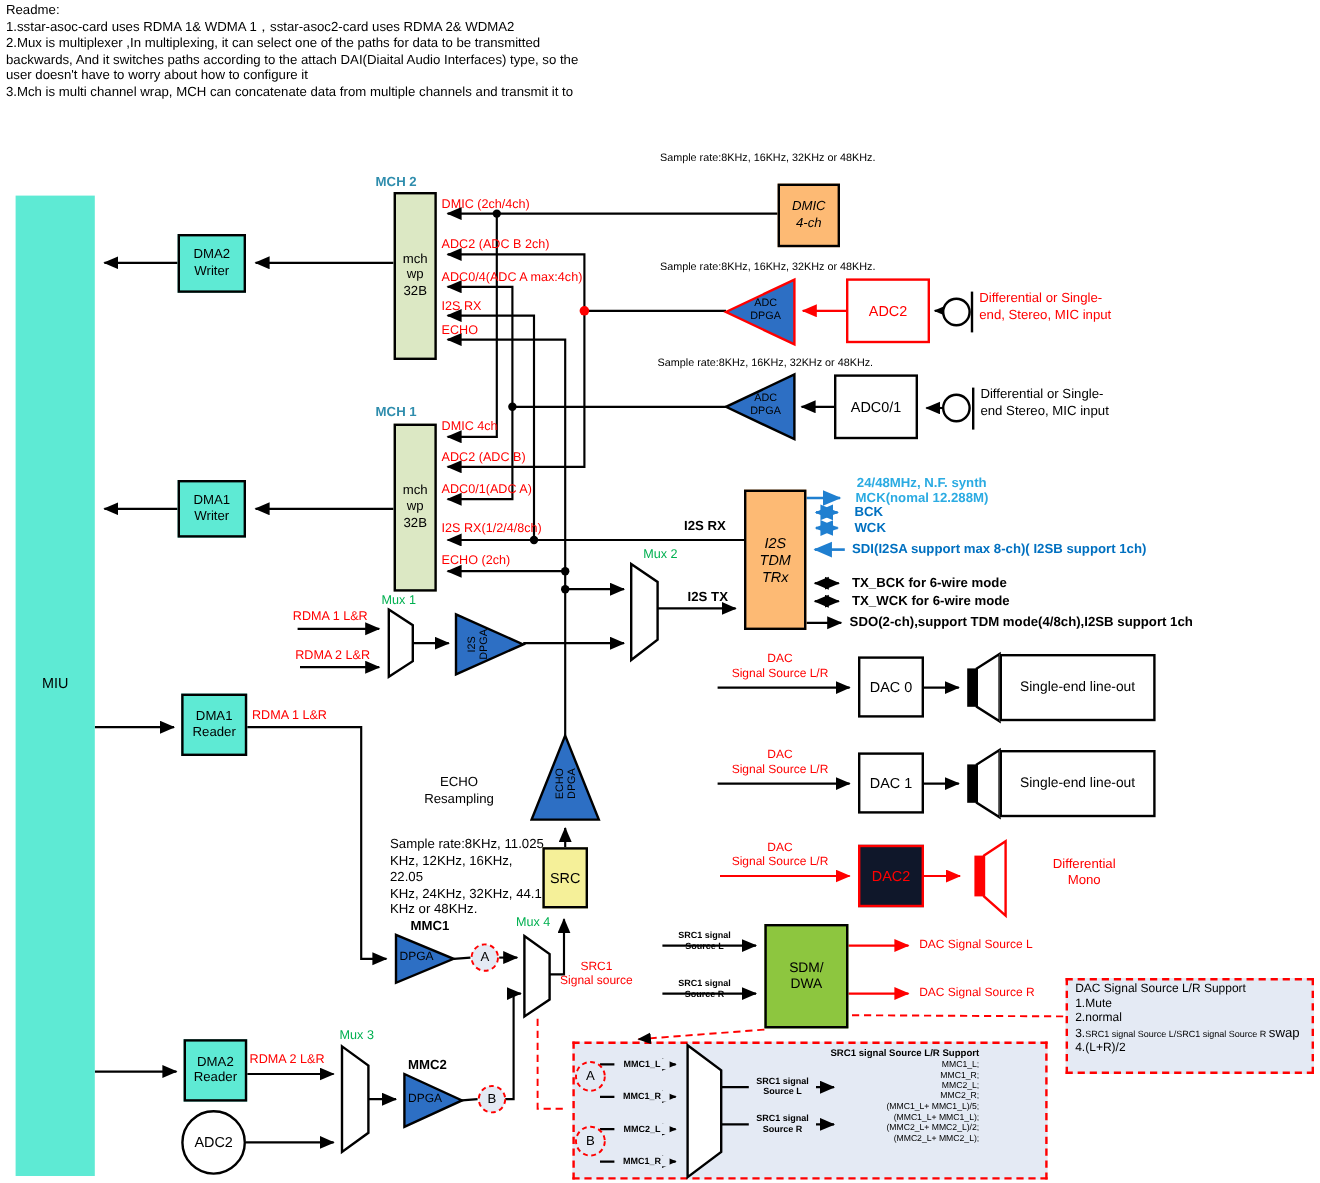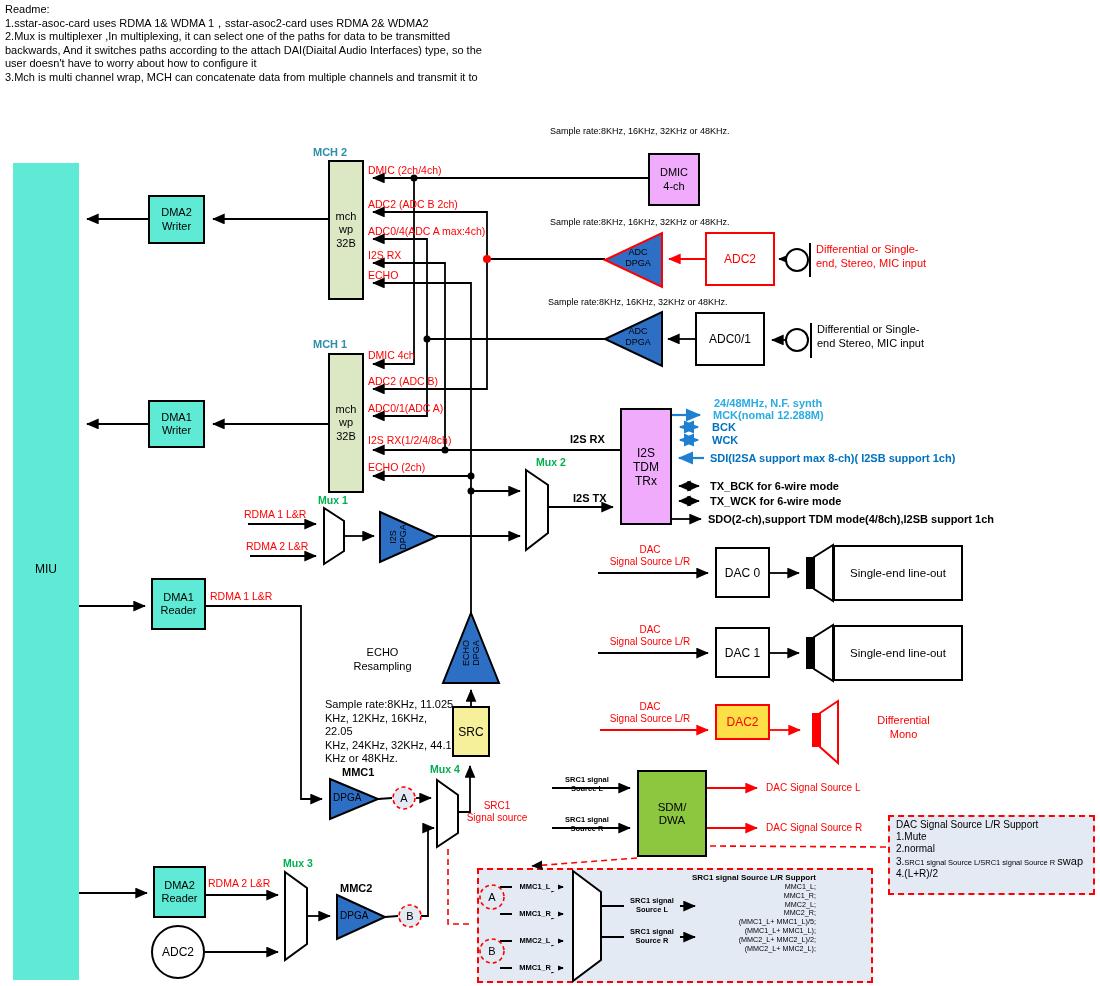--- a/index.html
+++ b/index.html
@@ -4,38 +4,38 @@
 <style>
   html,body{margin:0;padding:0;background:#ffffff;}
   #canvas{position:relative;width:1100px;height:986px;background:#fff;
           font-family:"Liberation Sans",sans-serif;overflow:hidden;}
   svg.wires{position:absolute;left:0;top:0;z-index:1;}
   .t{position:absolute;z-index:3;color:#000;font-size:10.5px;line-height:12px;white-space:nowrap;}
   .pre{white-space:pre-line;}
   .c{text-align:center;}
   .b{font-weight:bold;}
   .red{color:#ff0000;}
-  .green{color:#00b050;font-weight:bold;text-align:center;}
+  .green{color:#00b050;font-weight:normal;text-align:center;}
   .teal{color:#2f8dad;font-weight:bold;}
   .lb{color:#2babe2;font-weight:bold;}
   .db{color:#0070c0;font-weight:bold;}
   .s7{font-size:7.5px;line-height:9px;}
   .s72{font-size:7.2px;line-height:8.8px;}
   .s8{font-size:8px;line-height:10px;}
   .s9{font-size:9px;line-height:10.5px;}
   .s10{font-size:10px;line-height:12px;}
   .s11{font-size:11px;line-height:13.5px;}
   .s115{font-size:11.5px;line-height:13px;}
   .s12{font-size:12px;line-height:14px;}
   .box{position:absolute;z-index:2;display:flex;align-items:center;justify-content:center;
        text-align:center;white-space:pre-line;box-sizing:border-box;}
   .bk2{border:2px solid #000;}
   .olive{background:#5eead4;}
   .pale{background:#dce8c4;}
-  .rose{background:#f0abfc;}
+  .rose{background:#fdba74;font-style:italic;}
   .yellow{background:#f5f099;}
   .sdmgreen{background:#8dc63f;}
   .lav{background:#e4eaf4;}
   .dashedred{border:2px dashed #ff0000;}
   .mask{background:#e4eaf4;}
   .rot{transform:rotate(-90deg);transform-origin:center center;display:flex;
        align-items:center;justify-content:center;text-align:center;white-space:pre-line;}
   .circ{border-radius:50%;}
   .ritem{white-space:nowrap;}
   .readline{white-space:nowrap;font-size:11px;line-height:13.5px;}
@@ -294,21 +294,21 @@
   <div class="box bk2 s12" style="left:715px;top:547px;width:55px;height:51px;background:#fff;">DAC 0</div>
   <div class="box bk2 s115" style="left:833px;top:545px;width:130px;height:56px;background:#fff;">Single-end line-out</div>
 
   <div class="t red c pre s10" style="left:598px;top:624px;width:104px;">DAC
 Signal Source L/R</div>
   <div class="box bk2 s12" style="left:715px;top:627px;width:55px;height:51px;background:#fff;">DAC 1</div>
   <div class="box bk2 s115" style="left:833px;top:625px;width:130px;height:56px;background:#fff;">Single-end line-out</div>
 
   <div class="t red c pre s10" style="left:598px;top:701px;width:104px;">DAC
 Signal Source L/R</div>
-  <div class="box s12" style="left:715px;top:704px;width:55px;height:36px;border:2px solid #ff0000;color:#ff0000;background:#fde047;">DAC2</div>
+  <div class="box s12" style="left:715px;top:704px;width:55px;height:52px;border:2px solid #ff0000;color:#ff0000;background:#0f172a;">DAC2</div>
   <div class="t red c pre s11" style="left:856px;top:714px;width:95px;">Differential
 Mono</div>
 
   <div class="box sdmgreen bk2 s115" style="left:637px;top:770px;width:70px;height:87px;">SDM/
 DWA</div>
   <div class="t b c pre s7" style="left:558px;top:775px;width:58px;">SRC1 signal
 Source L</div>
   <div class="t b c pre s7" style="left:558px;top:815px;width:58px;">SRC1 signal
 Source R</div>
   <div class="t red s10" style="left:766px;top:782px;">DAC Signal Source L</div>

